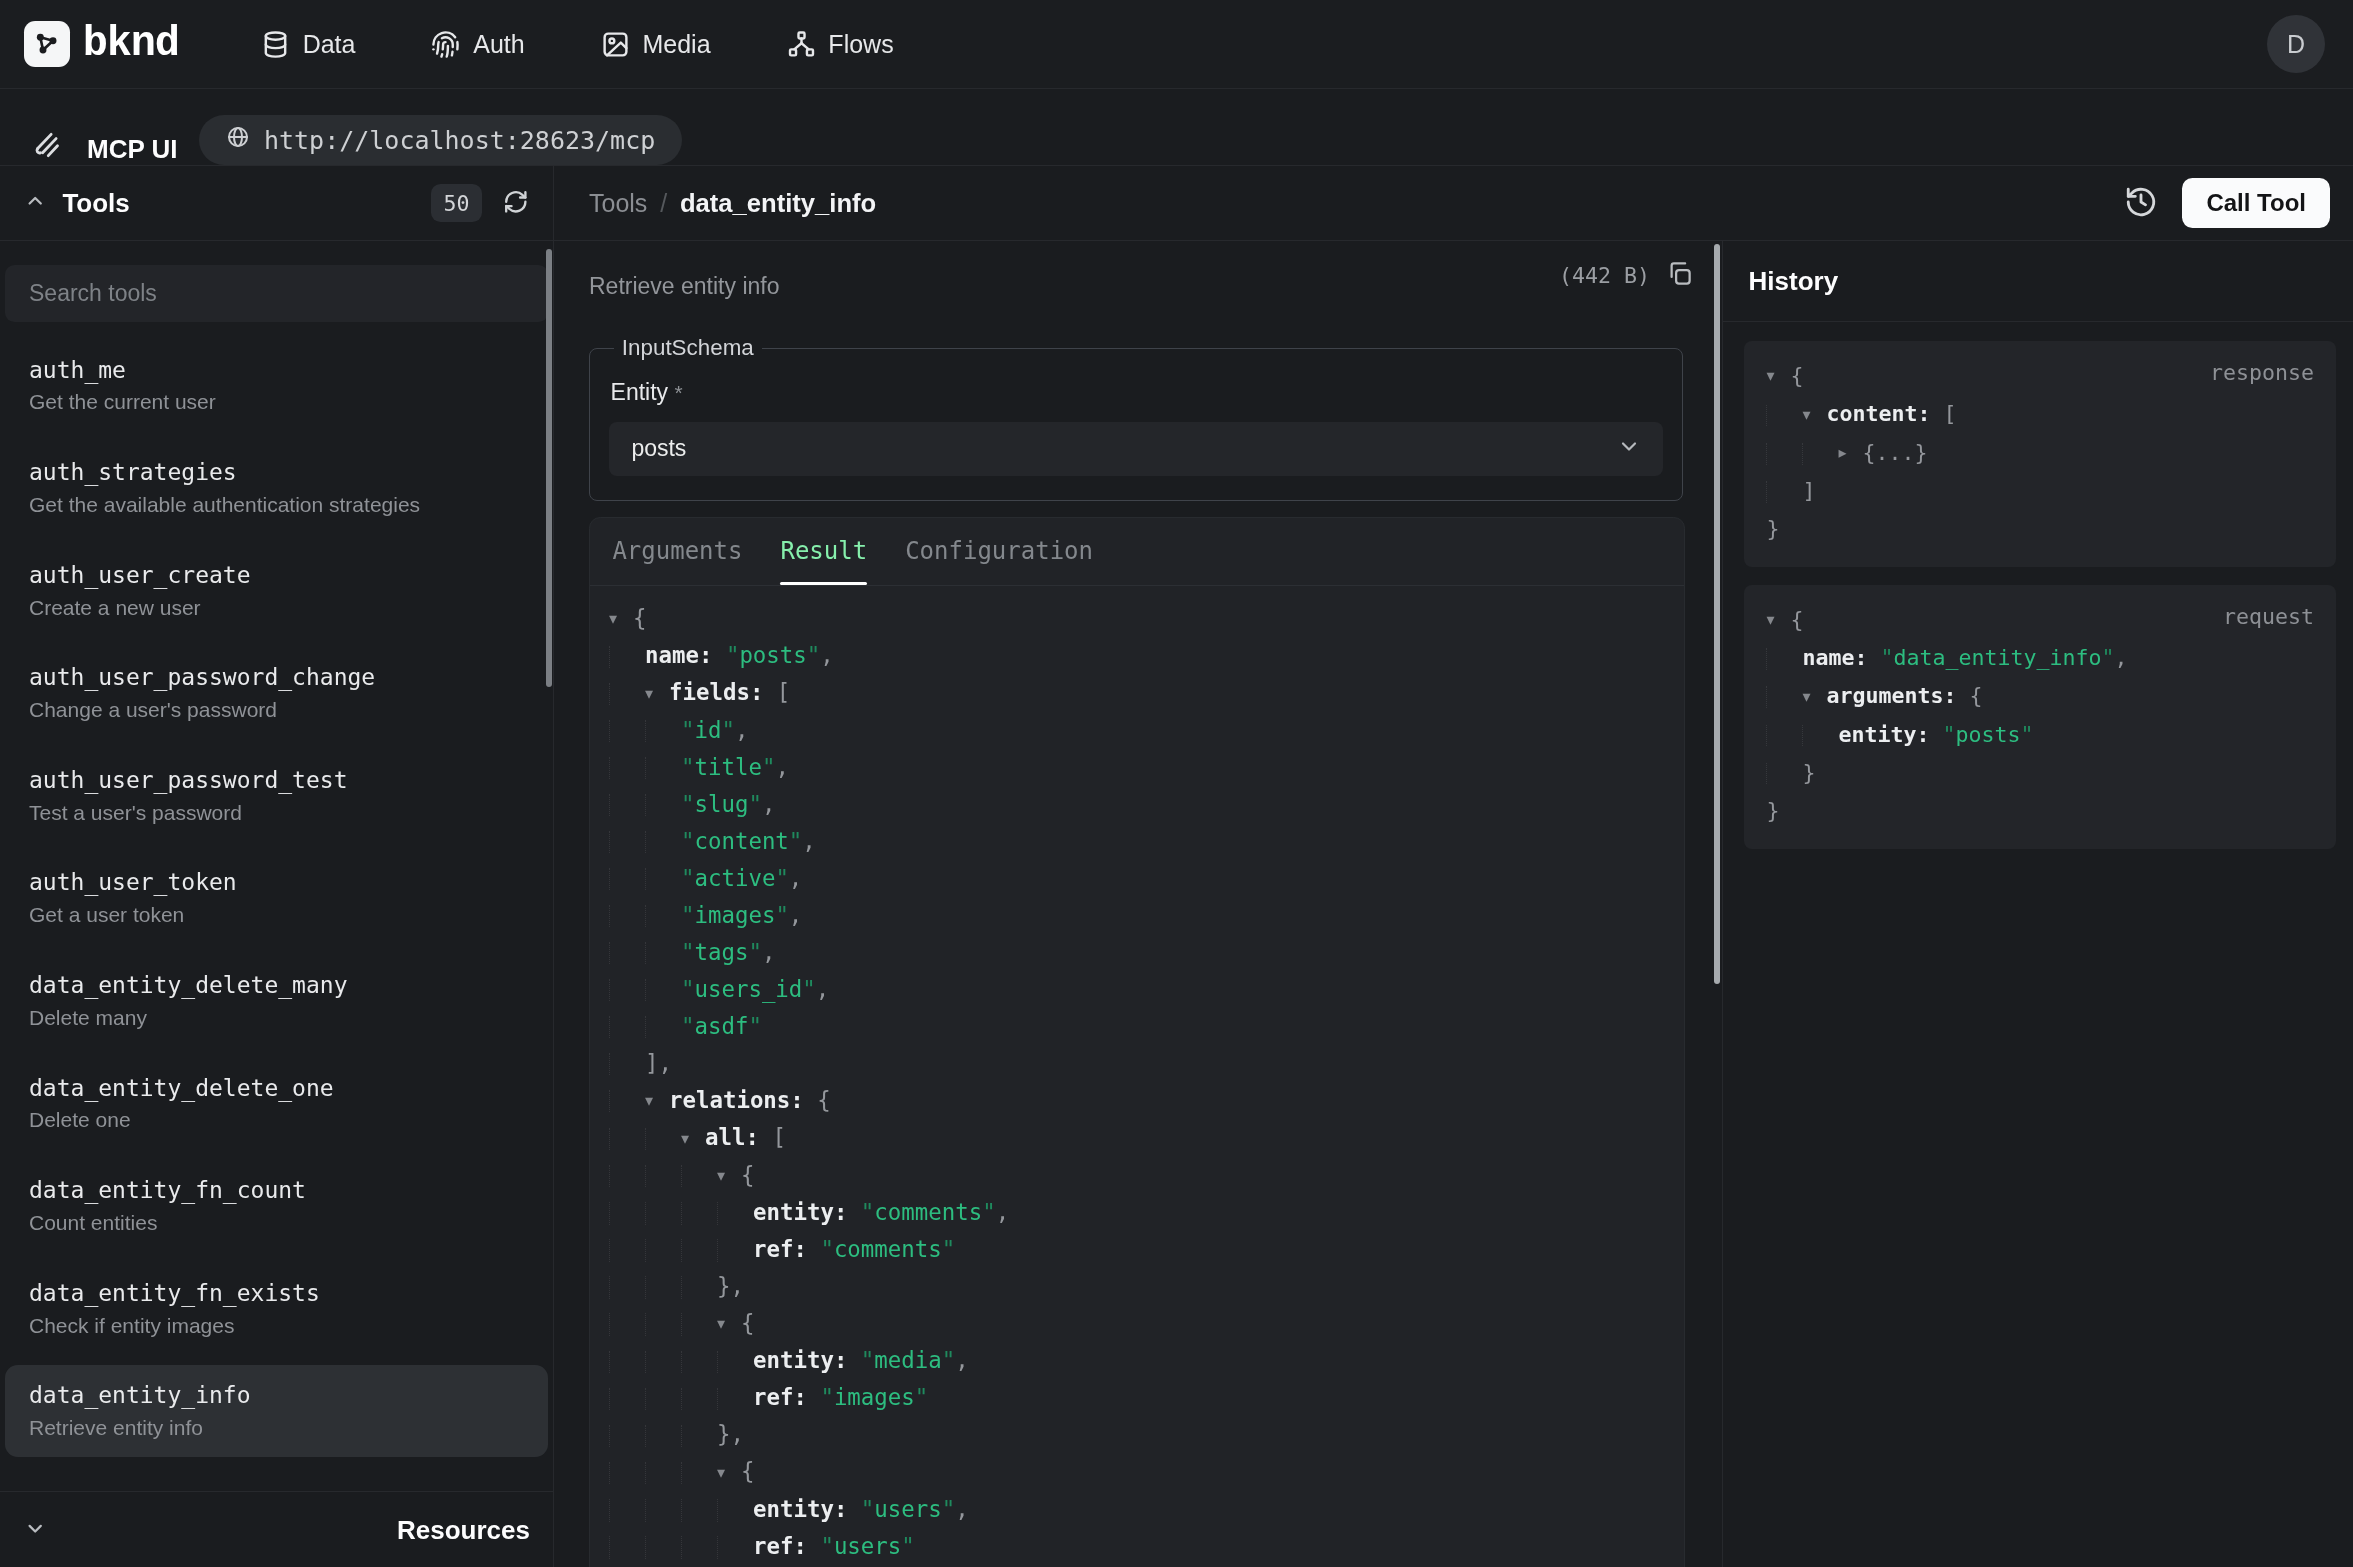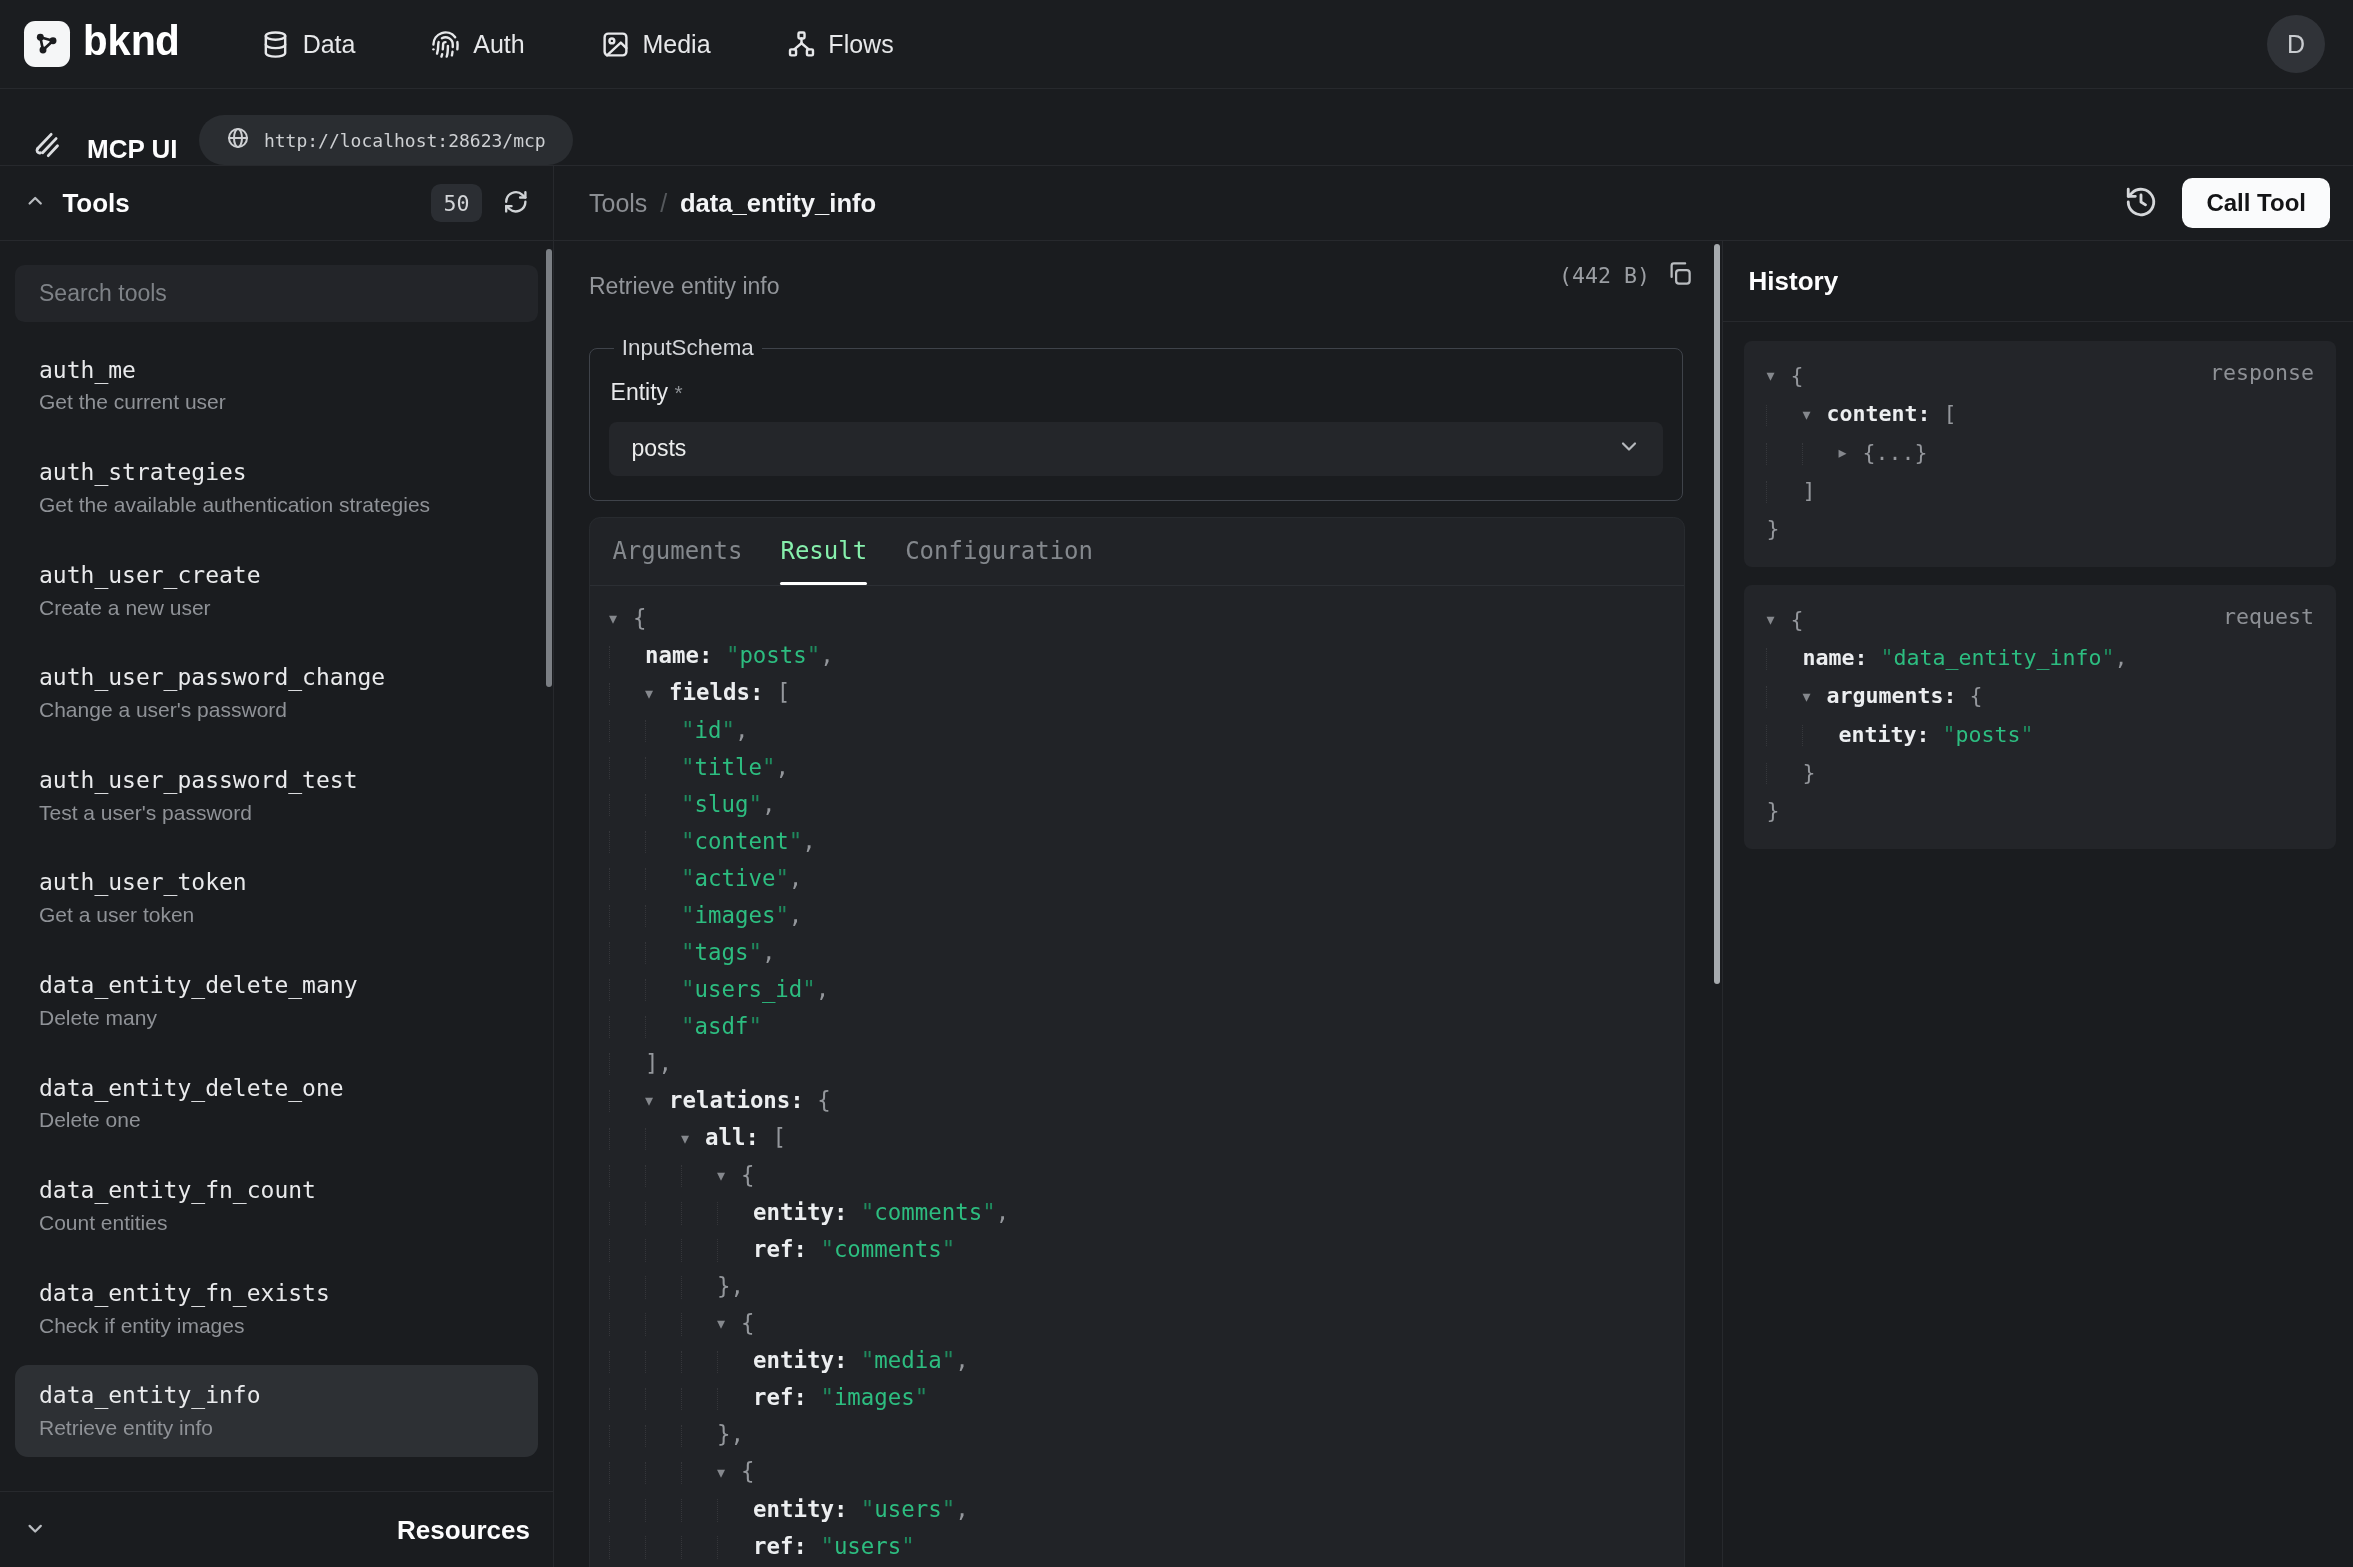--- a/index.html
+++ b/index.html
@@ -25,30 +25,30 @@
   .avatar{position:absolute;right:29px;top:15px;width:58px;height:58px;border-radius:50%;
     background:#303338;display:flex;align-items:center;justify-content:center;
     font-size:25px;font-weight:500;color:#c9ccd0;cursor:pointer;}
 
   
   .mcpbar{position:absolute;left:0;top:89px;width:2354px;height:77px;
     background:#1a1c1f;border-bottom:0.8px solid #27292d;
     display:flex;align-items:flex-end;padding-left:32px;box-sizing:border-box;gap:21px;}
   .mcp-title{font-size:26px;font-weight:700;color:#fdfdfe;}
   .url-pill{display:flex;align-items:center;gap:14.4px;background:#2a2d31;border-radius:798px;
-    height:50px;padding:0 27px;font-size:18px;color:#ced0d3;cursor:pointer;}
+    height:50px;padding:0 27px;font-size:25px;color:#ced0d3;cursor:pointer;}
 
   
   .sidebar{position:absolute;left:0;top:166px;width:554px;bottom:0;box-sizing:border-box;border-right:0.8px solid #27292d;}
   .sidebar-header{height:75px;display:flex;align-items:center;padding:0 24px;border-bottom:0.8px solid #27292d;box-sizing:border-box;}
   .sec-title{font-size:26px;font-weight:700;color:#fdfdfe;margin-left:16px;}
   .sb-spacer{flex:1;}
   .count-badge{background:#2b2e33;border-radius:9.6px;padding:6.4px 12.8px;font-size:21.6px;color:#d3d5d8;}
   .icon-btn{background:none;border:none;padding:0;margin-left:21px;cursor:pointer;display:flex;align-items:center;}
-  .sidebar-body{padding:0 15px;}
+  .sidebar-body{padding:0 5px;}
   .search-input{width:100%;box-sizing:border-box;height:57px;margin-top:24px;border:none;outline:none;
     background:#232529;border-radius:9.6px;color:#e6e7e9;font-size:23px;padding:0 24px;
     font-family:"Liberation Sans", sans-serif;}
   .search-input::placeholder{color:#7e8287;}
   .tool-list{margin-top:17.6px;height:1122px;overflow:hidden;}
   .tool-item{padding:16px 24px;border-radius:12.8px;margin-bottom:11.2px;cursor:pointer;}
   .tool-item.selected{background:#2d3034;}
   .tool-name{font-size:23px;line-height:29px;color:#e9eaec;}
   .tool-desc{font-size:21px;line-height:25.6px;color:#8f9297;margin-top:4.8px;}
   .resources-row{position:absolute;left:0;bottom:0;width:554px;height:77px;border-top:0.8px solid #27292d;

